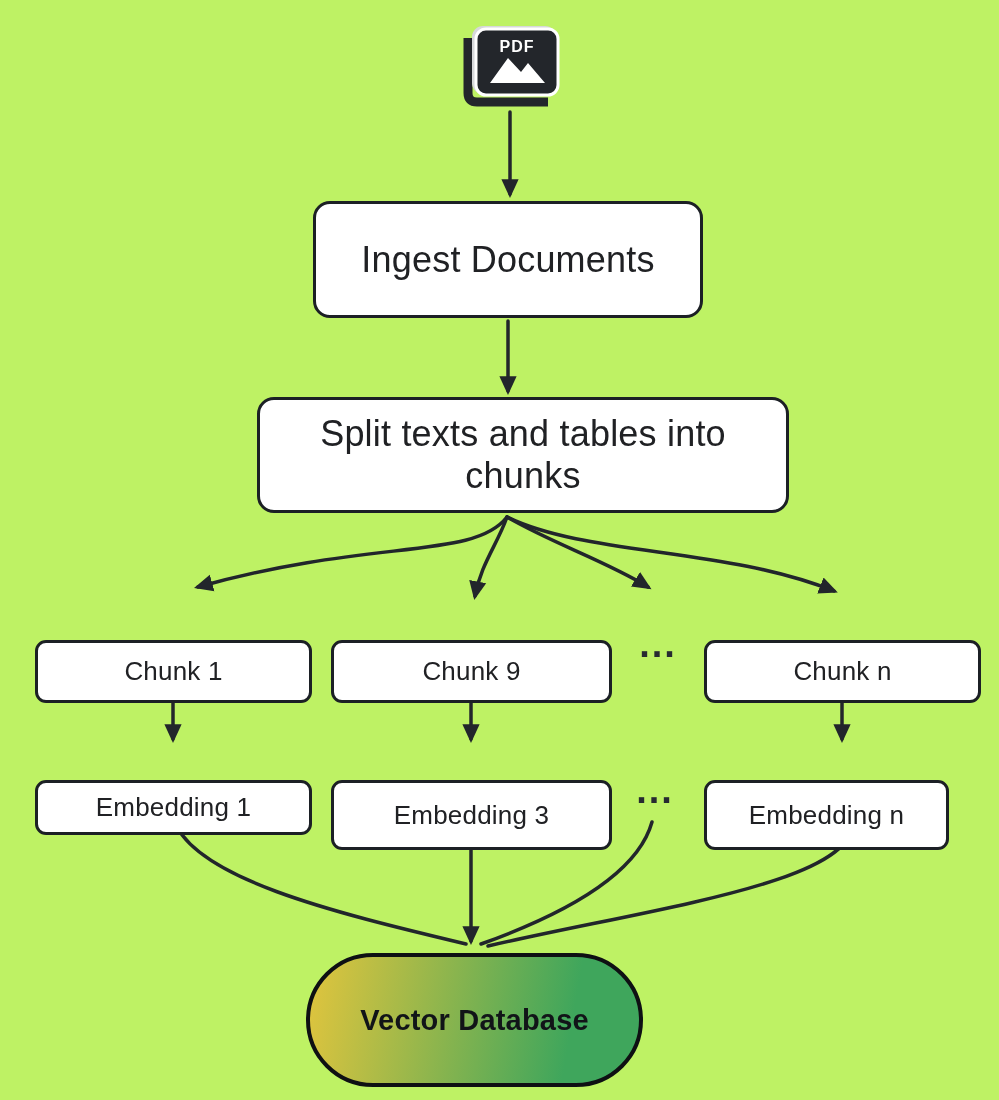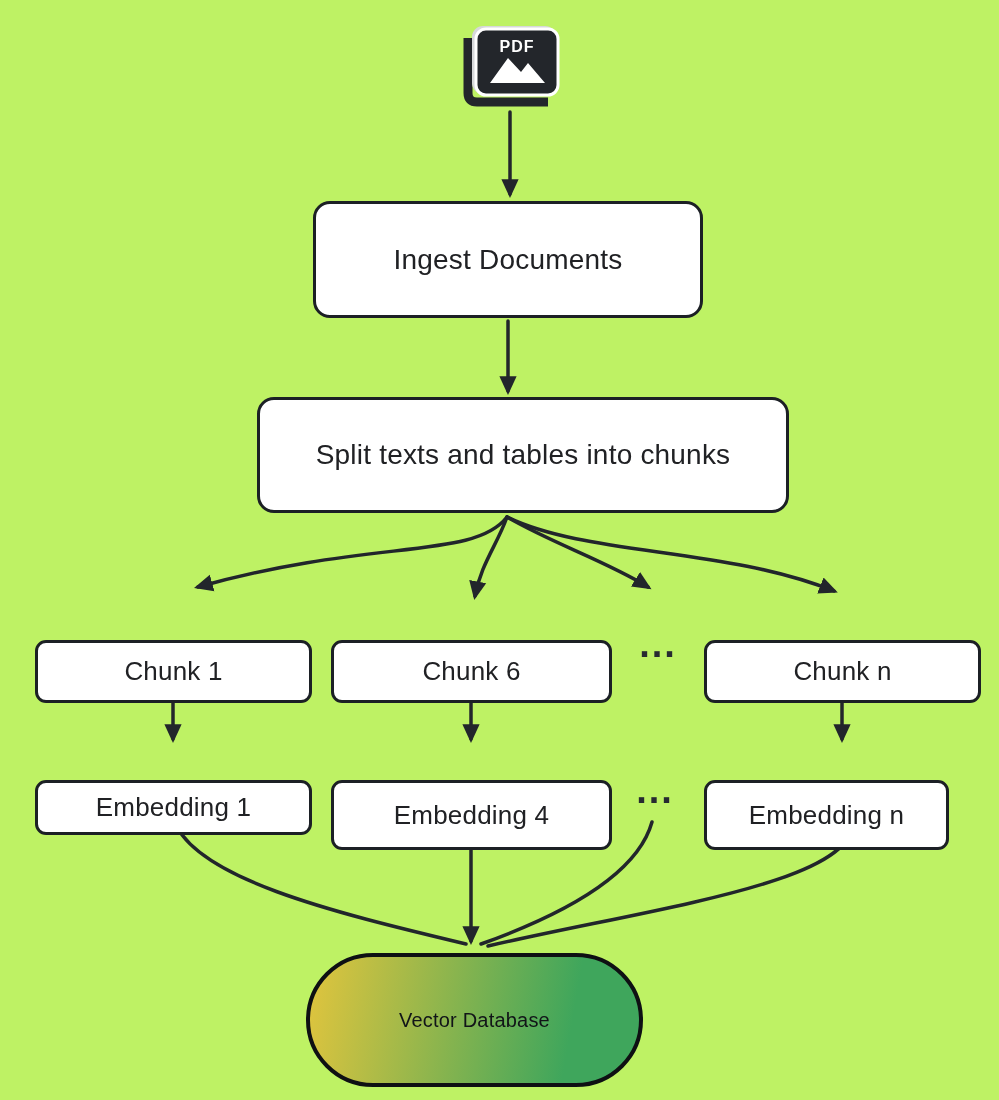--- a/index.html
+++ b/index.html
@@ -15,35 +15,35 @@
   .node{
     position:absolute;
     box-sizing:border-box;
     background:#ffffff;
     border:3px solid #1c2025;
     display:flex;align-items:center;justify-content:center;
     text-align:center;
     color:#202124;
     letter-spacing:.2px;
   }
-  .node-lg{border-radius:17px;font-size:28px;}
+  .node-lg{border-radius:17px;font-size:36px;}
   .node-sm{border-radius:11px;font-size:26px;margin-top:35px;}
   .dots{
     position:absolute;
     font-size:38px;font-weight:700;color:#272b31;
     line-height:10px;letter-spacing:2px;
     text-align:center;
   }
   .pill{
     position:absolute;
     box-sizing:border-box;
     border:4px solid #0e1013;
     border-radius:70px;
     display:flex;align-items:center;justify-content:center;
-    font-size:20px;font-weight:400;color:#111418;
+    font-size:29px;font-weight:700;color:#111418;
     letter-spacing:.2px;
   }
   .icon-wrap{position:absolute;left:458px;top:26px;width:104px;height:90px;}
 </style>
 </head>
 <body>
 
 <div class="canvas" style="background: #bef264;">
 
   <svg class="edges" width="999" height="1100" viewBox="0 0 999 1100">
@@ -94,32 +94,32 @@
   </div>
 
   <div class="node node-lg" style="left:241px;top:397px;width:532px;height:116px;margin-left:16px;">
     <span>Split texts and tables into chunks</span>
   </div>
 
   <div class="node node-sm" style="left:35px;top:605px;width:277px;height:63px;">
     <span>Chunk 1</span>
   </div>
   <div class="node node-sm" style="left:331px;top:605px;width:281px;height:63px;">
-    <span>Chunk 6</span>
+    <span>Chunk 9</span>
   </div>
   <div class="dots" style="left:632px;top:639px;width:52px;">...</div>
   <div class="node node-sm" style="left:704px;top:605px;width:277px;height:63px;">
     <span>Chunk n</span>
   </div>
 
   <div class="node node-sm" style="left:35px;top:745px;width:277px;height:55px;">
     <span>Embedding 1</span>
   </div>
   <div class="node node-sm" style="left:331px;top:745px;width:281px;height:70px;">
-    <span>Embedding 4</span>
+    <span>Embedding 3</span>
   </div>
   <div class="dots" style="left:629px;top:785px;width:52px;">...</div>
   <div class="node node-sm" style="left:704px;top:745px;width:245px;height:70px;">
     <span>Embedding n</span>
   </div>
 
   <div class="pill" style="left: 306px; top: 953px; width: 337px; height: 134px; background: linear-gradient(100deg, rgb(221, 196, 62) 2%, rgb(63, 166, 92) 78%);">
     <span>Vector Database</span>
   </div>
 

